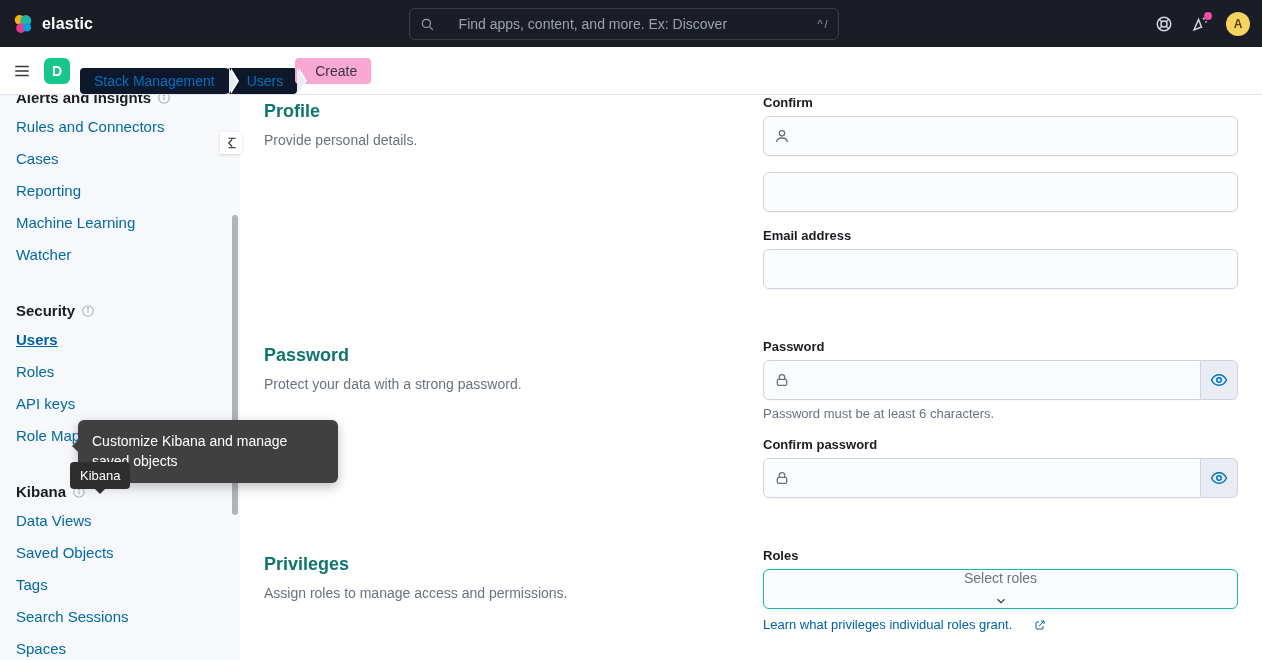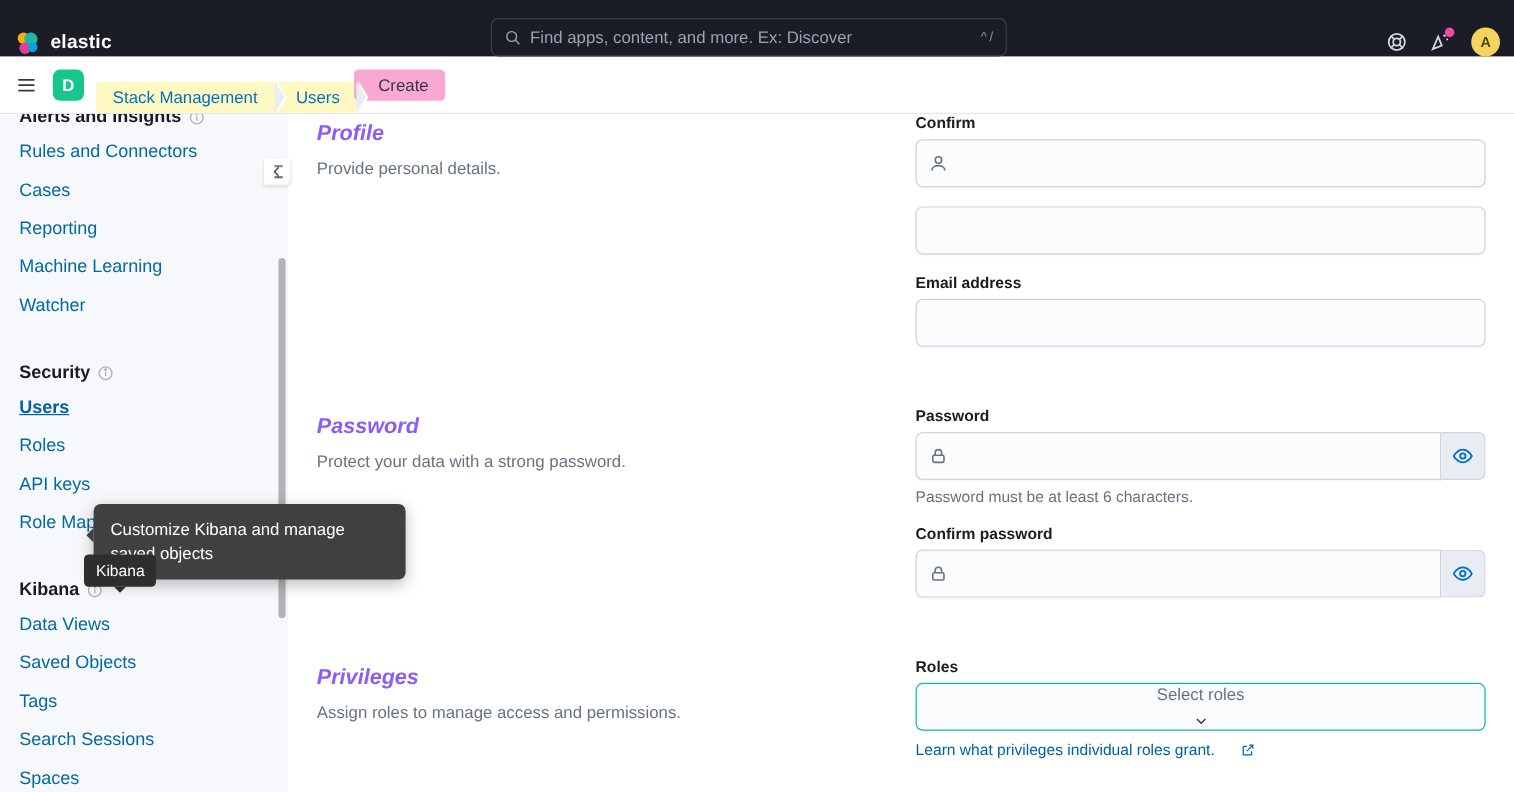--- a/index.html
+++ b/index.html
@@ -11,21 +11,21 @@
       width: 1262px;
       height: 660px;
       overflow: hidden;
       position: relative;
     }
     
     .header {
       height: 47px;
       background: #1a1c26;
       display: flex;
-      align-items: flex-end;
+      align-items: center;
       padding: 0 12px;
       color: #fff;
     }
     .logo-wrap { display:flex; align-items:center; gap:8px;}
     .logo-svg { width:22px; height:22px;}
     .logo-text { font-size:16px; font-weight:700; color:#fff; letter-spacing: .2px;}
     .search-wrap {
       flex: 0 0 auto;
       margin-left:auto; margin-right:auto;
       position:relative;
@@ -33,21 +33,21 @@
     .search-box {
       width: 430px;
       height:32px;
       background: transparent;
       border:1px solid #3a3f4c;
       border-radius:6px;
       display:flex;
       align-items:center;
       padding: 0 10px;
       color:#98a2b3;
-      gap:8px;
+      gap:25px;
     }
     .search-box .ph { flex:1; font-size:14px; color:#9aa3b2; }
     .kbd { font-size:11px; color:#9aa3b2; display:flex; gap:2px; align-items:center;}
     .kbd span{ opacity:.9;}
     .header-right { display:flex; align-items:center; gap:16px;}
     .hdr-icon { width:20px; height:20px; display:flex; align-items:center; justify-content:center; color:#d3d6de; cursor:pointer; position:relative;}
     .notif-dot { position:absolute; top:-2px; right:-2px; width:8px; height:8px; border-radius:50%; background:#f04ba0;}
     .avatar { width:24px; height:24px; border-radius:50%; background:#f4d35e; color:#5a4200; font-weight:700; font-size:12px; display:flex; align-items:center; justify-content:center;}
     
     .subheader {
@@ -62,21 +62,21 @@
     .space-badge { width:26px; height:26px; border-radius:6px; background:#16c68a; color:#fff; font-weight:700; font-size:14px; display:flex; align-items:center; justify-content:center;}
     .breadcrumbs { display:flex; align-items:center;}
     .crumb {
       height:26px;
       padding:0 14px;
       display:flex; align-items:center;
       font-size:14px;
       border-radius:4px;
       position:relative;
     }
-    .crumb.link { color:#0071c2; background:#fef9c3; cursor:pointer;margin-top:20px;}
+    .crumb.link { color:#0071c2; background:#0f172a; cursor:pointer;margin-top:20px;}
     .crumb.current{ color:#343741; background:#f9a8d4;}
     .crumb + .crumb { margin-left:-2px;}
     .crumb.link::after, .crumb.current::after{
       content:'';
       position:absolute;
       right:-8px; top:0;
       width:0;height:0;
       border-top:13px solid transparent;
       border-bottom:13px solid transparent;
       border-left:8px solid #e8edf3;
@@ -141,21 +141,21 @@
       overflow:auto;
       padding: 0 24px 24px 24px;
     }
     .form-grid{
       display:grid;
       grid-template-columns: 1fr 1fr;
       column-gap:24px;
       max-width: 1000px;
     }
     .left-col{ padding-top:6px;}
-    .section-title{ font-size:18px; font-weight:700; color:#8b5cf6; margin-bottom:8px;font-style:italic;}
+    .section-title{ font-size:18px; font-weight:700; color:#0f766e; margin-bottom:8px;}
     .section-desc{ font-size:14px; color:#6a7181; line-height:1.5;}
     .field-block{ margin-bottom:16px;}
     .field-label{ font-size:13px; font-weight:600; color:#1a1c21; margin-bottom:6px; display:block;}
     .input {
       width:100%;
       height:40px;
       border:1px solid #cfd3de;
       border-radius:6px;
       background:#fbfcfd;
       box-shadow: inset 0 1px 1px rgba(0,0,0,.04), 0 0 0 0 transparent;

